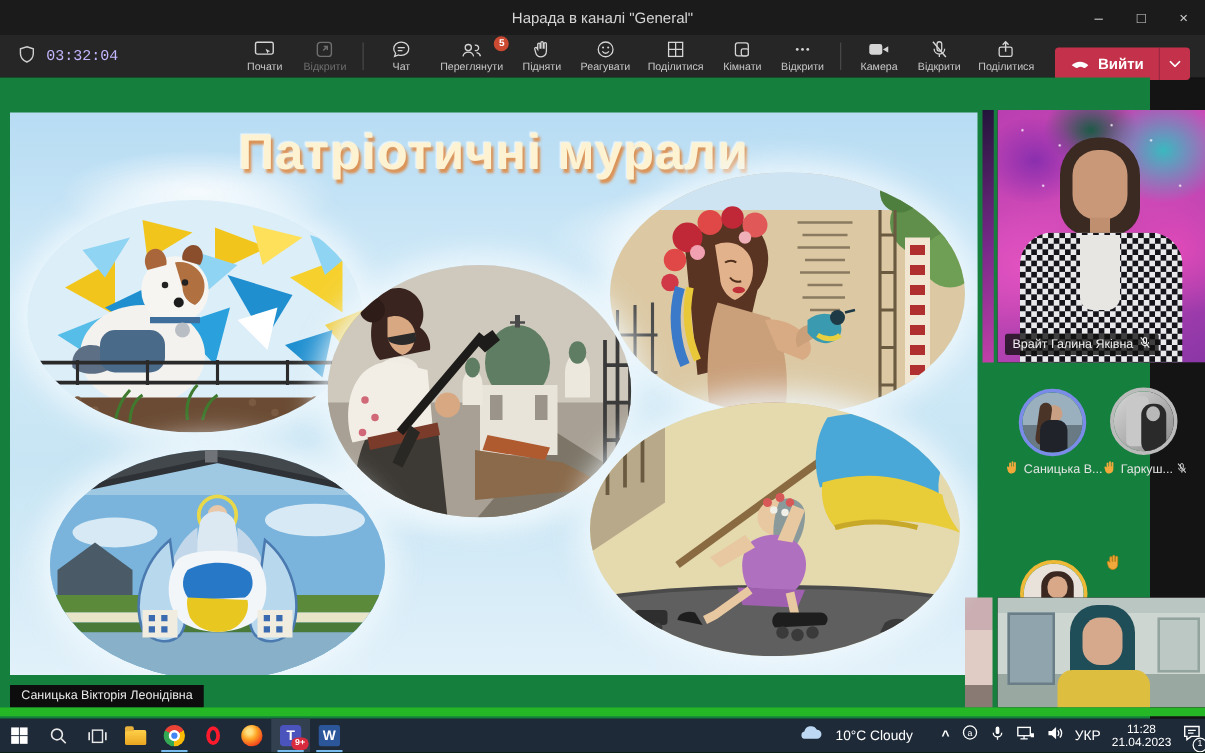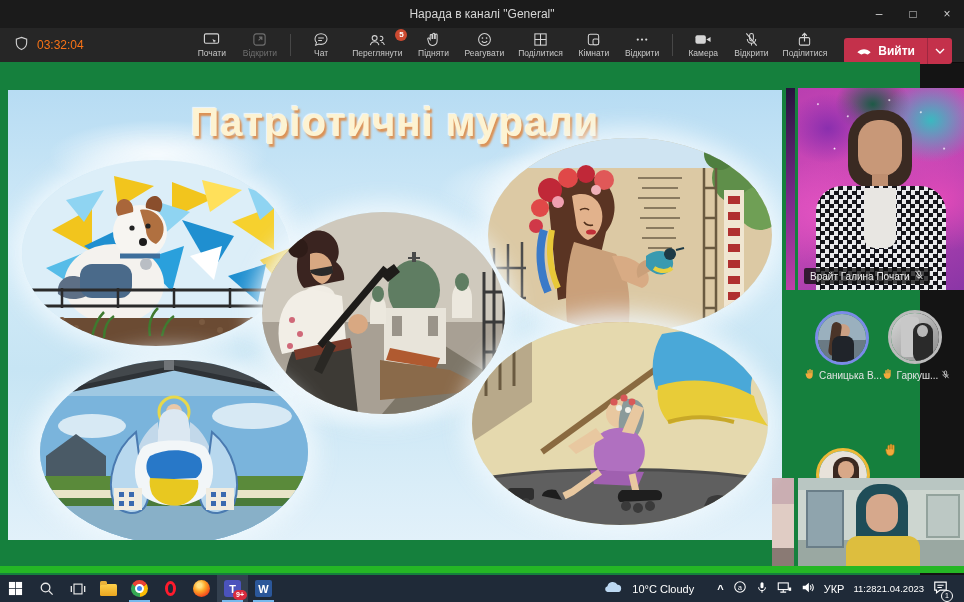--- a/index.html
+++ b/index.html
@@ -5,21 +5,21 @@
   html,body{margin:0;padding:0;background:#000;}
   .screen{position:relative;width:964px;height:602px;overflow:hidden;background:#141414;
           font-family:"Liberation Sans",sans-serif;-webkit-font-smoothing:antialiased;}
   
   .titlebar{position:absolute;top:0;left:0;right:0;height:28px;background:#1b1b1b;display:flex;align-items:center;}
   .titlebar .title{flex:1;text-align:center;color:#d6d6d6;font-size:12px;}
   .win-controls{position:absolute;right:0;top:0;height:28px;display:flex;}
   .wc{width:34px;height:28px;display:flex;align-items:center;justify-content:center;color:#cfcfcf;font-size:12px;cursor:default;}
   
   .toolbar{position:absolute;top:28px;left:0;right:0;height:34px;background:#262626;display:flex;align-items:center;border-bottom:1px solid #0c0c0c;}
-  .tb-left{display:flex;align-items:center;gap:8px;margin-left:14px;color:#f97316;font-size:12px;}
+  .tb-left{display:flex;align-items:center;gap:8px;margin-left:14px;color:#c4b5fd;font-size:12px;font-family:Liberation Mono, monospace;}
   .tb-group{display:flex;align-items:flex-start;height:34px;}
   .tb-btn{position:relative;display:flex;flex-direction:column;align-items:center;justify-content:center;height:34px;padding:0 7px;min-width:34px;cursor:pointer;}
   .tb-btn svg{display:block;}
   .tb-btn .lbl{font-size:8.5px;color:#c8c8c8;margin-top:1px;white-space:nowrap;}
   .tb-btn.disabled .lbl{color:#6f6f6f;}
   .tb-sep{width:1px;height:22px;background:#474747;margin:6px 6px 0 6px;}
   .badge{position:absolute;top:1px;right:2px;background:#cc4a31;color:#fff;font-size:8px;font-weight:bold;border-radius:7px;min-width:12px;height:12px;line-height:12px;text-align:center;}
   .leave{display:flex;align-items:center;background:#c4314b;border-radius:3px;height:26px;margin:12px 12px 0 10px;overflow:hidden;}
   .leave .main{display:flex;align-items:center;gap:6px;color:#fff;font-size:12px;font-weight:bold;padding:0 12px;cursor:pointer;}
   .leave .sep{width:1px;height:26px;background:#9e2740;}
@@ -40,23 +40,23 @@
   .plate{position:absolute;left:6px;bottom:6px;display:flex;align-items:center;gap:4px;background:rgba(15,15,15,.78);color:#efefef;font-size:10px;padding:2px 6px;border-radius:2px;}
   .pv{position:absolute;border-radius:50%;overflow:hidden;cursor:pointer;}
   .plabel{position:absolute;display:flex;align-items:center;justify-content:center;gap:3px;color:#e3e3e3;font-size:10px;white-space:nowrap;}
   .count-circle{position:absolute;border-radius:50%;background:#101010;border:1px solid #2c2c2c;color:#fff;display:flex;align-items:center;justify-content:center;font-size:13px;cursor:pointer;}
   
   .taskbar{position:absolute;left:0;top:575px;width:964px;height:27px;background:#1f2a38;display:flex;align-items:center;}
   .tk-left{display:flex;align-items:center;height:27px;}
   .tk-btn{position:relative;width:31px;height:27px;display:flex;align-items:center;justify-content:center;cursor:pointer;}
   .tk-btn.active::after{content:"";position:absolute;left:5px;right:5px;bottom:0;height:2px;background:#76b9ed;}
   .tk-btn.focused{background:#33404f;}
-  .tk-right{margin-left:auto;display:flex;align-items:center;gap:9px;height:27px;padding-right:16px;color:#fff;}
+  .tk-right{margin-left:auto;display:flex;align-items:center;gap:9px;height:27px;padding-right:3px;color:#fff;}
   .tk-text{font-size:11px;color:#fff;}
-  .clock{display:flex;flex-direction:row;align-items:center;justify-content:center;font-size:9.5px;line-height:11px;color:#fff;cursor:pointer;}
+  .clock{display:flex;flex-direction:column;align-items:center;justify-content:center;font-size:9.5px;line-height:11px;color:#fff;cursor:pointer;}
   .chrome{position:relative;width:17px;height:17px;border-radius:50%;
       background:conic-gradient(from 0deg,#ea4335 0 60deg,#fbbc05 60deg 180deg,#34a853 180deg 300deg,#ea4335 300deg 360deg);}
   .chrome .hub{position:absolute;inset:4px;background:#4285f4;border:2px solid #fff;border-radius:50%;box-sizing:border-box;}
   .opera{width:11px;height:15px;border:3.5px solid #ff1b2d;border-radius:50%;box-sizing:border-box;}
   .firefox{width:17px;height:17px;border-radius:50%;background:radial-gradient(circle at 38% 32%,#ffe082 0 14%,#ffa726 38%,#f4511e 70%,#b71c1c 100%);}
   .teams-tile{position:relative;width:17px;height:17px;background:#4b53bc;border-radius:3px;color:#fff;font-size:11px;font-weight:bold;display:flex;align-items:center;justify-content:center;}
   .teams-tile .tbadge{position:absolute;right:-6px;bottom:-3px;background:#d92b3e;color:#fff;font-size:7px;font-weight:bold;border-radius:7px;padding:1px 3px;line-height:8px;}
   .word-tile{width:17px;height:17px;background:#2b579a;border-radius:2px;color:#fff;font-size:11px;font-weight:bold;display:flex;align-items:center;justify-content:center;}
   .folder{position:relative;width:17px;height:12px;background:linear-gradient(180deg,#ffd04a,#eaa620);border-radius:1.5px;margin-top:3px;}
   .folder::before{content:"";position:absolute;top:-3px;left:0;width:7px;height:4px;background:#eab23a;border-radius:1.5px 1.5px 0 0;}
@@ -439,20 +439,21 @@
           <rect x="36" y="166" width="26" height="12" rx="3" fill="#2e2e2e"></rect>
           <g fill="#3a3a3a">
               <circle cx="42" cy="180" r="4"></circle>
               <circle cx="54" cy="180" r="4"></circle>
             </g>
           <path d="M236 176c10-6 20-2 22 4l-26 4z" fill="#3a3a3a"></path>
         </svg>
       </div>
     </div>
 
+    <div class="presenter-plate">Саницька Вікторія Леонідівна</div>
 
     <div class="tile" style="left:786px;top:26px;width:9px;height:202px;background:linear-gradient(160deg,#23143a,#7a2a8a 55%,#c040a8);"></div>
 
     <div class="tile" style="left:798px;top:26px;width:166px;height:202px;">
       <div style="position:absolute;inset:0;background:
         radial-gradient(60px 50px at 18% 20%,#8a2fae 0%,rgba(138,47,174,0) 70%),
         radial-gradient(70px 60px at 80% 16%,#3bb8c0 0%,rgba(59,184,192,0) 70%),
         radial-gradient(90px 70px at 85% 55%,#e04ab8 0%,rgba(224,74,184,0) 75%),
         radial-gradient(80px 70px at 12% 62%,#e052c0 0%,rgba(224,82,192,0) 75%),
         radial-gradient(50px 40px at 45% 8%,#1d5a46 0%,rgba(29,90,70,0) 75%),
@@ -460,21 +461,21 @@
       <div style="position:absolute;inset:0;background-image:
         radial-gradient(1.5px 1.5px at 12% 8%,#fff,transparent),radial-gradient(1.5px 1.5px at 30% 14%,#fff,transparent),
         radial-gradient(1.5px 1.5px at 55% 6%,#fff,transparent),radial-gradient(1.5px 1.5px at 74% 12%,#fff,transparent),
         radial-gradient(1.5px 1.5px at 22% 30%,#fff,transparent),radial-gradient(1.5px 1.5px at 88% 30%,#fff,transparent);"></div>
       <div style="position:absolute;left:50px;top:22px;width:64px;height:78px;border-radius:30px 30px 22px 22px;background:#3a2a22;"></div>
       <div style="position:absolute;left:60px;top:32px;width:44px;height:56px;border-radius:20px;background:#c89878;"></div>
       <div style="position:absolute;left:74px;top:86px;width:16px;height:16px;background:#bf8f70;"></div>
       <div class="checker" style="position:absolute;left:18px;top:98px;width:130px;height:104px;border-radius:26px 26px 0 0;"></div>
       <div style="position:absolute;left:66px;top:100px;width:32px;height:60px;background:#e8e6e2;border-radius:0 0 10px 10px;"></div>
       <div class="plate">
-        <span>Врайт Галина Почати</span>
+        <span>Врайт Галина Яківна</span>
         <span>
           <svg width="10" height="10" viewBox="0 0 16 16">
               <rect x="6" y="1.5" width="4" height="8" rx="2" fill="none" stroke="#e8e8e8" stroke-width="1.4"></rect>
               <path d="M3.5 7.5c0 2.6 2 4.5 4.5 4.5s4.5-1.9 4.5-4.5M8 12v2.5" fill="none" stroke="#e8e8e8" stroke-width="1.4"></path>
               <path d="M2.5 1.5l11 13" stroke="#e8e8e8" stroke-width="1.5"></path>
             </svg>
         </span>
       </div>
     </div>
 

